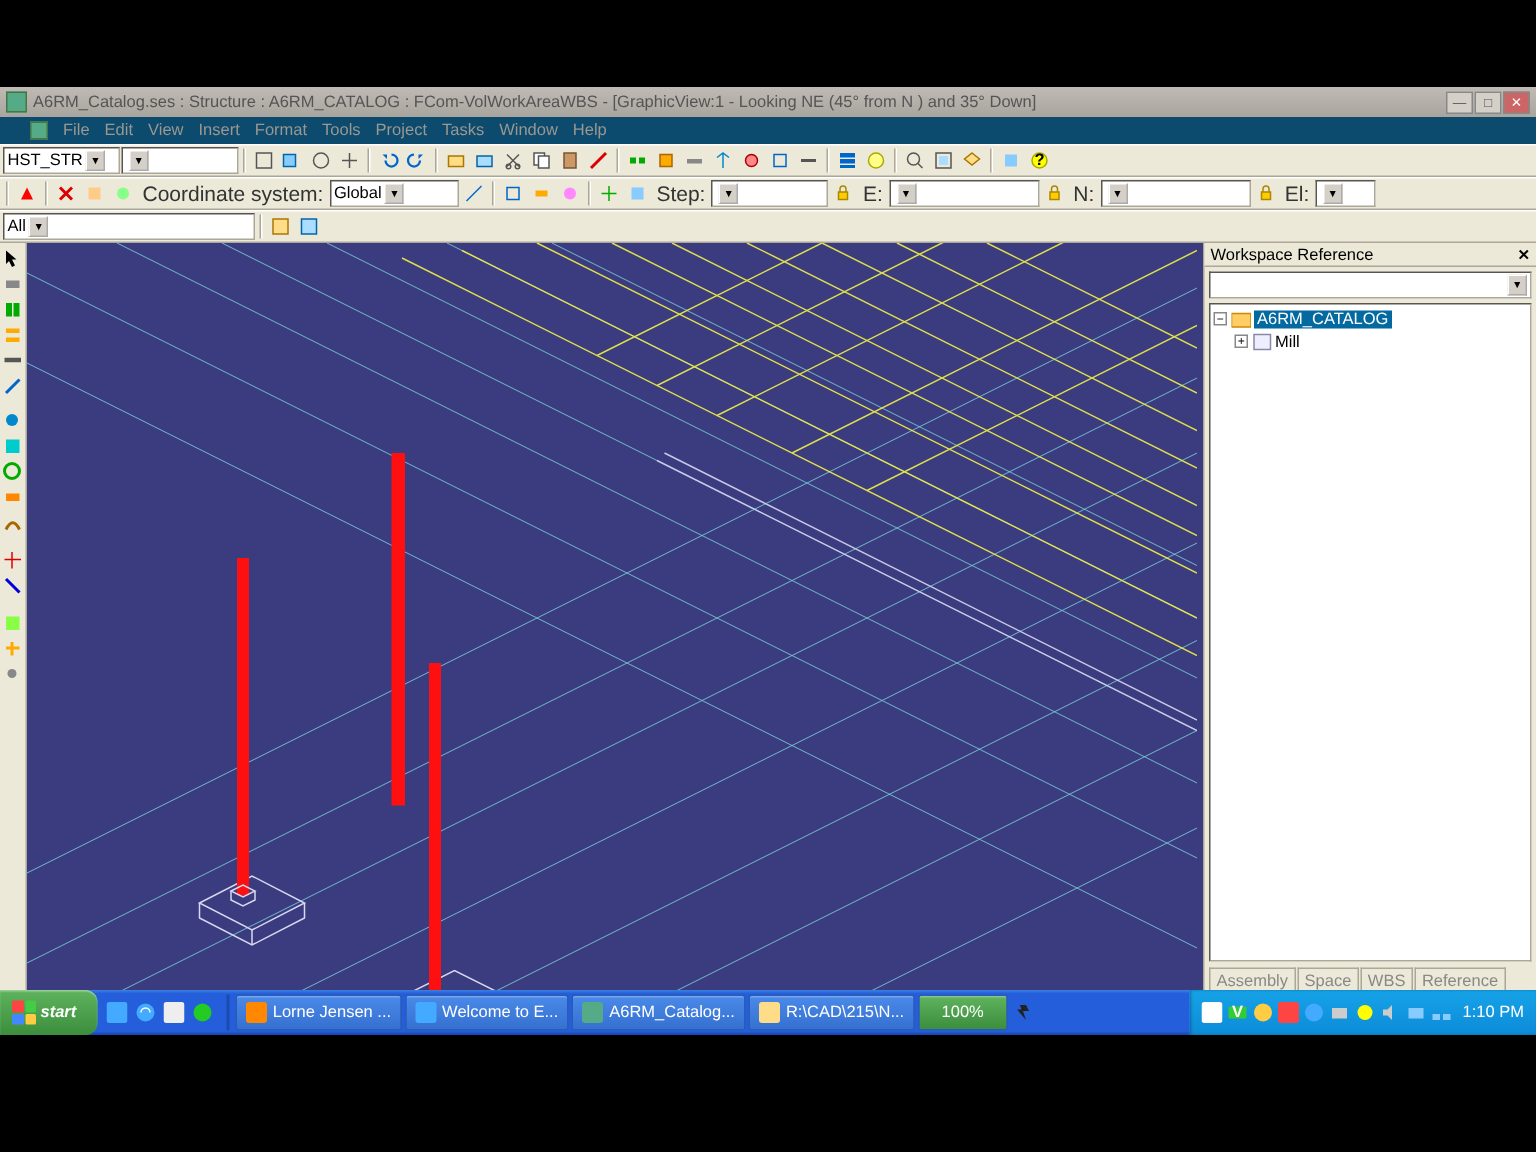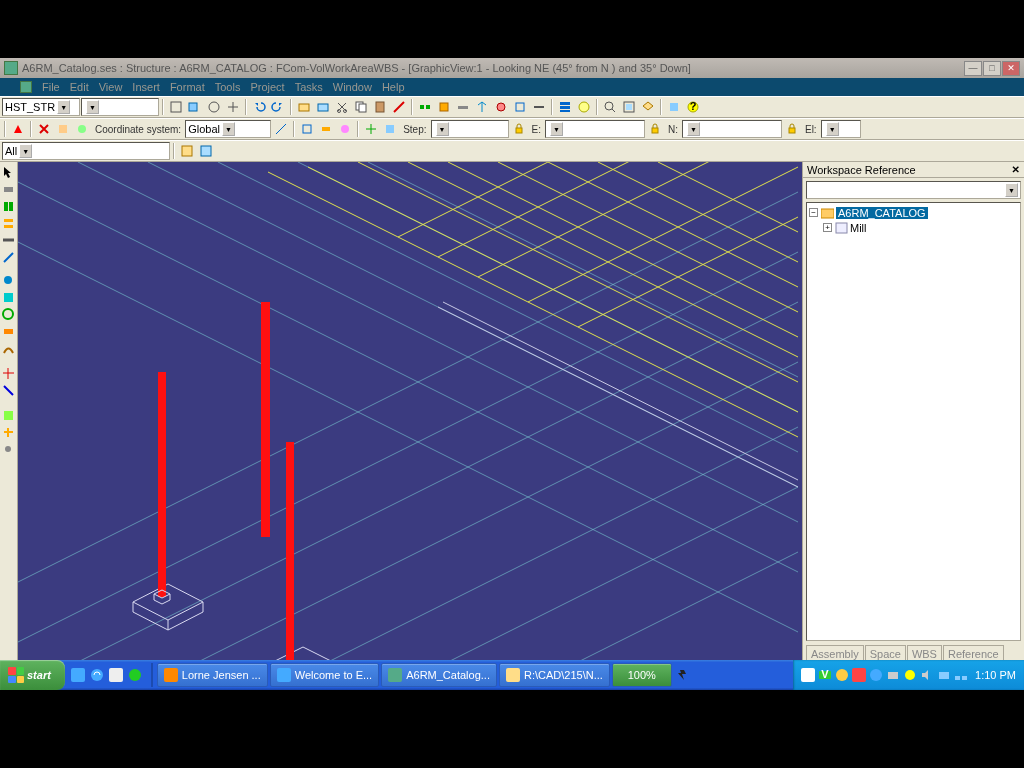--- a/index.html
+++ b/index.html
@@ -11,21 +11,21 @@
 .win-btn { width:18px; height:15px; background:#d4d0c8; border:1px solid #888; display:flex; align-items:center; justify-content:center; font-size:9px; color:#555; }
 .win-btn.close { background:#c66; color:#fff; }
 .menubar { height:18px; background:#0c4a6e; display:flex; align-items:center; padding:0 4px; gap:10px; color:#9a9890; padding-left:20px;text-align:center; }
 .menubar span { font-size:11px; }
 .toolbar { height:22px; background:#ece9d8; border-top:1px solid #fff; border-bottom:1px solid #aca899; display:flex; align-items:center; padding:0 2px; gap:1px; }
 .tool-btn { width:18px; height:18px; border:1px solid transparent; display:flex; align-items:center; justify-content:center; }
 .tool-btn svg { width:14px; height:14px; }
 .sep { width:2px; height:16px; border-left:1px solid #aca899; border-right:1px solid #fff; margin:0 2px; }
 .combo { height:18px; background:#fff; border:1px inset #aca899; display:flex; align-items:center; padding:0 2px; font-size:11px; }
 .combo .arrow { width:13px; height:14px; background:#d4d0c8; border:1px outset #fff; display:flex; align-items:center; justify-content:center; margin-left:2px; font-size:7px; }
-.label { font-size:10px; color:#333; padding:0 3px; }
+.label { font-size:14px; color:#333; padding:0 3px; }
 .row2 { display:flex; align-items:center; }
 
 .main { display:flex; height:500px; }
 .left-tools { width:18px; background:#ece9d8; border-right:1px solid #aca899; display:flex; flex-direction:column; gap:1px; padding-top:2px; }
 .left-tools .tb { width:16px; height:16px; border:1px solid transparent; display:flex; align-items:center; justify-content:center; }
 .left-tools .tb svg, .left-tools .tb span { width:13px; height:13px; font-size:10px; }
 
 .viewport { flex:1; background:#3b3b80; position:relative; overflow:hidden; }
 .viewport svg { position:absolute; top:0; left:0; }
 

